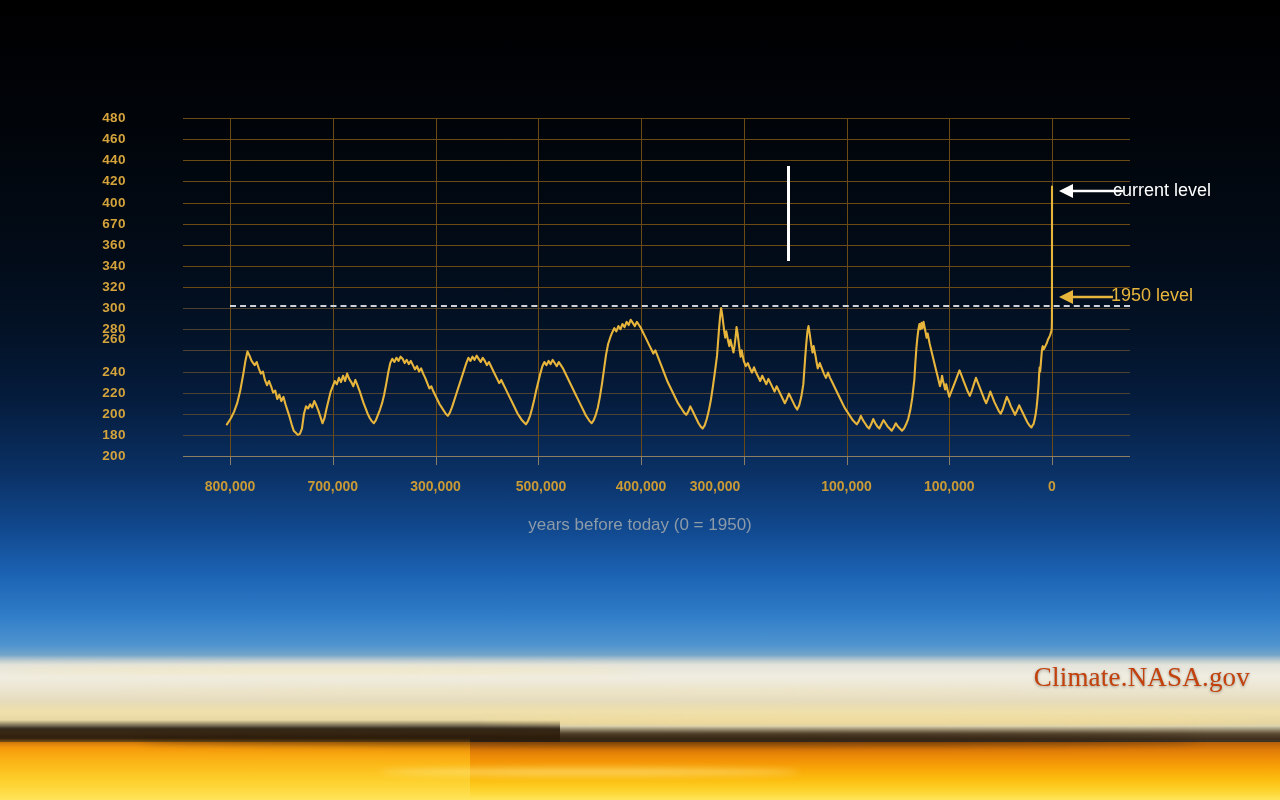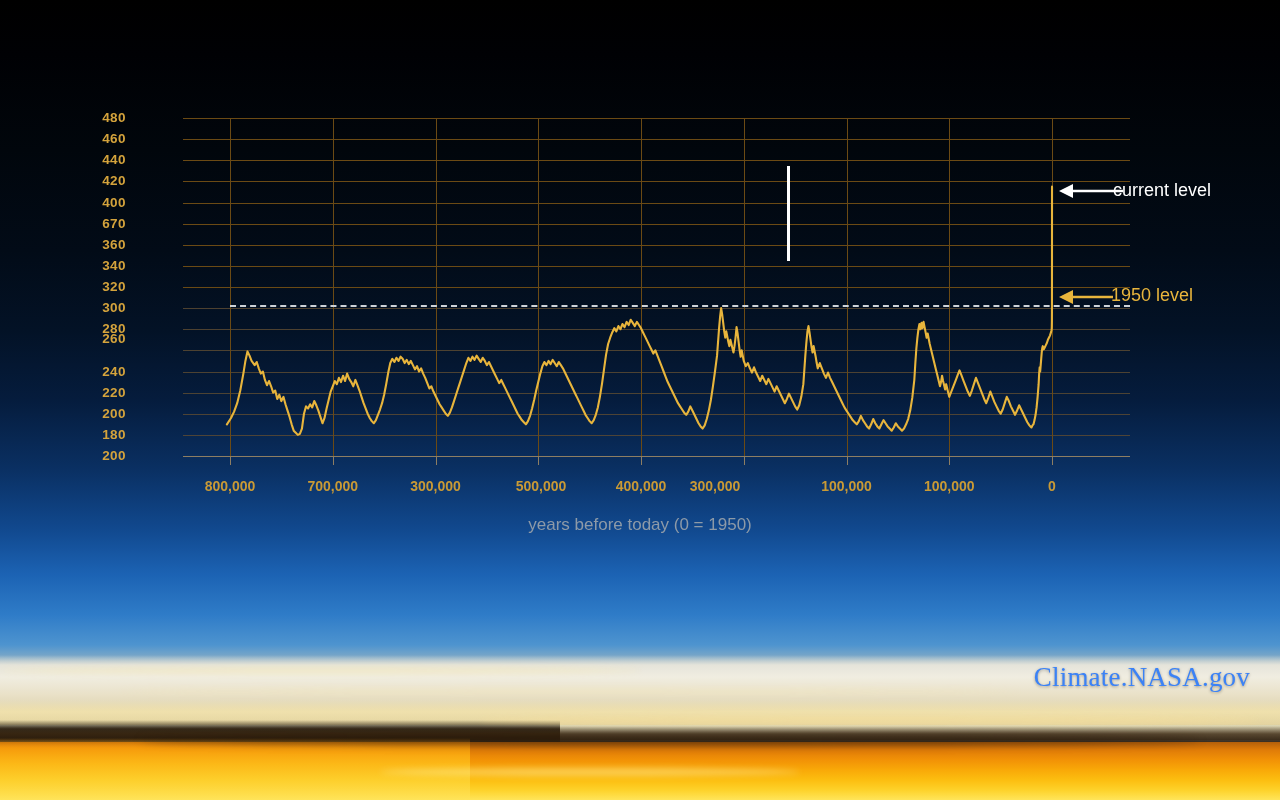--- a/index.html
+++ b/index.html
@@ -175,21 +175,21 @@
   .ann-current {
     position:absolute; color:#ffffff; font-size:18px; white-space:nowrap;
   }
   .ann-1950 {
     position:absolute; color:#e8b53c; font-size:18px; white-space:nowrap;
   }
   .arrow-svg { position:absolute; overflow:visible; }
 
   .watermark {
     position:absolute; right:30px; top:662px;
-    color:#3b82f6; font-size:27px;
+    color:#c2410c; font-size:27px;
     font-family:"Liberation Serif", serif;
     letter-spacing:0.2px;
     text-shadow:0 1px 3px rgba(0,0,0,0.35);
     white-space:nowrap;
   }
 </style>
 </head>
 <body>
 
 <div id="stage">

